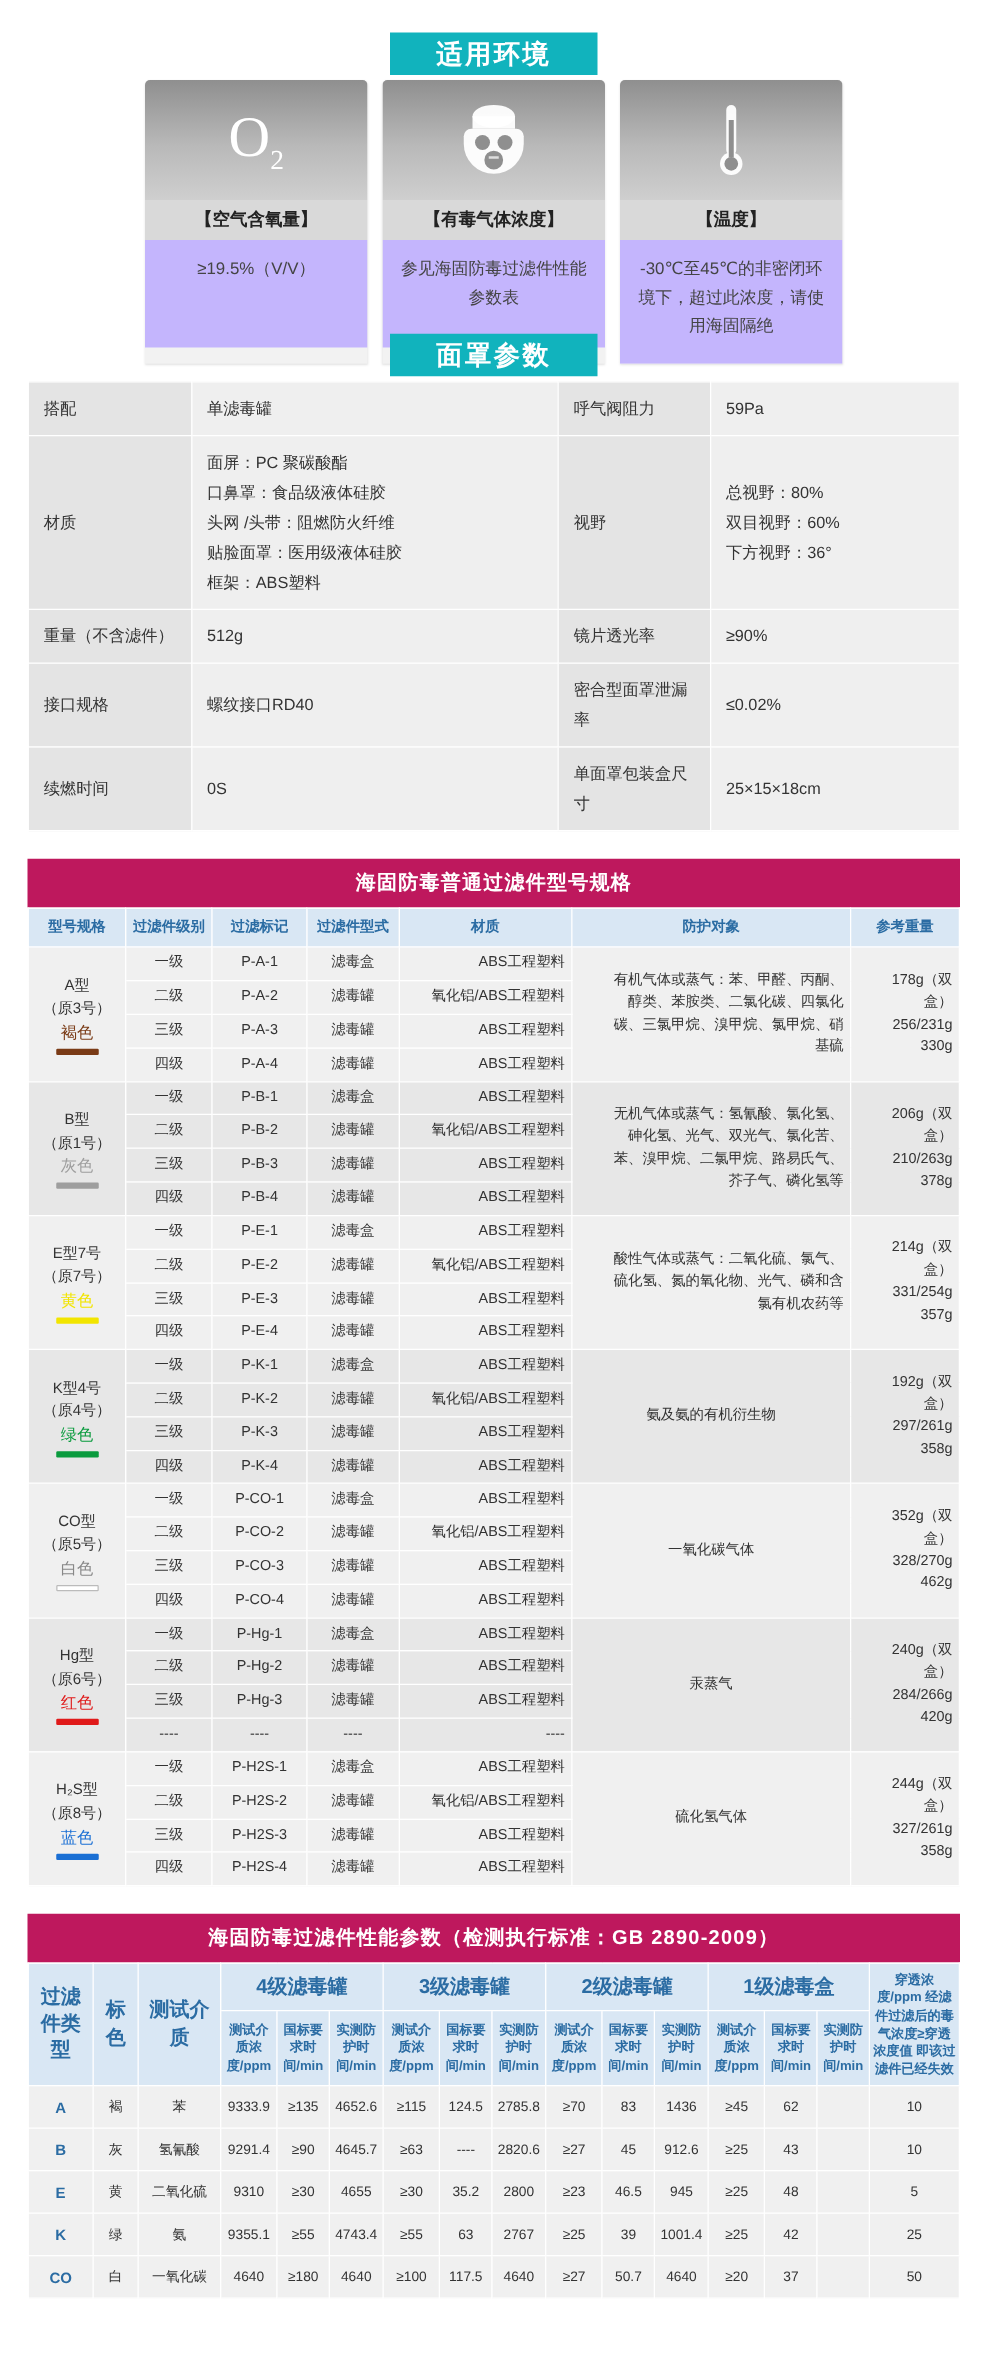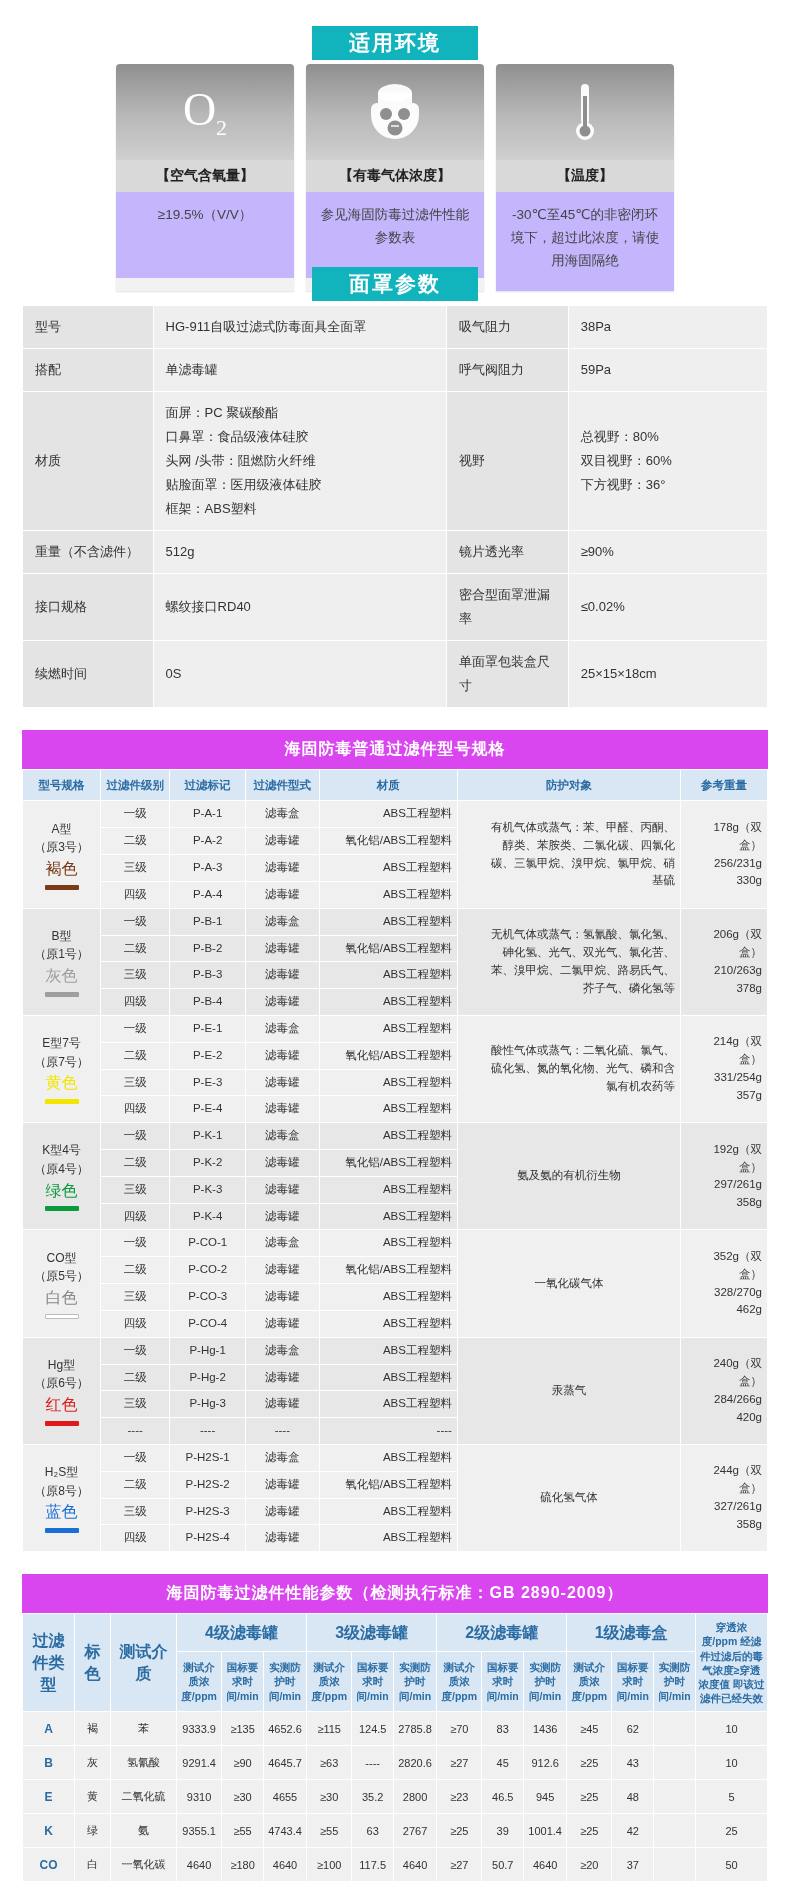--- a/index.html
+++ b/index.html
@@ -88,21 +88,21 @@
   }
   .params td.k { width: 118px; background: #e4e4e4; }
   .params td.k2 { width: 110px; background: #e4e4e4; }
   .params td.v { width: 265px; }
   .params td.v2 { width: 180px; }
 
   
   .tbl-head {
     margin: 22px 22px 0 22px;
     width: 746px;
-    background: #d946ef;
+    background: #be185d;
     color: #fff;
     text-align: center;
     font-size: 16px;
     font-weight: bold;
     padding: 9px 0;
     letter-spacing: 1px;
   }
 
   
   table.grid {
@@ -124,21 +124,21 @@
   table.grid td {
     border: 1px solid #ffffff;
     padding: 4px 5px;
     background: #f0f0f0;
     text-align: center;
     line-height: 1.55;
   }
   table.grid td.alt { background: #e7e7e7; }
   table.grid td.lft { text-align: right; padding-left: 24px; }
   .typecell { font-size: 12px; line-height: 1.5; }
-  .colorname { font-size: 16px; }
+  .colorname { font-size: 13px; }
   .swatch { display:block; width: 34px; height: 5px; margin: 3px auto 0 auto; border-radius: 1px; }
 
   
   table.perf {
     margin: 0 22px 30px 22px;
     width: 746px;
     border-collapse: collapse;
     font-size: 11px;
   }
   table.perf th {
@@ -204,26 +204,20 @@
       </div>
       <div class="env-label">【温度】</div>
       <div class="env-body">-30℃至45℃的非密闭环境下，超过此浓度，请使用海固隔绝</div>
     </div>
   </div>
 
   <div class="banner" style="margin-top:-24px; position:relative; z-index:5;">面罩参数</div>
 
   <table class="params">
     <tbody>
-        <tr>
-      <td class="k">型号</td>
-      <td class="v">HG-911自吸过滤式防毒面具全面罩</td>
-      <td class="k2">吸气阻力</td>
-      <td class="v2">38Pa</td>
-    </tr>
     <tr>
       <td class="k">搭配</td>
       <td class="v">单滤毒罐</td>
       <td class="k2">呼气阀阻力</td>
       <td class="v2">59Pa</td>
     </tr>
     <tr>
       <td class="k">材质</td>
       <td class="v">
         <div>面屏：PC 聚碳酸酯</div>

